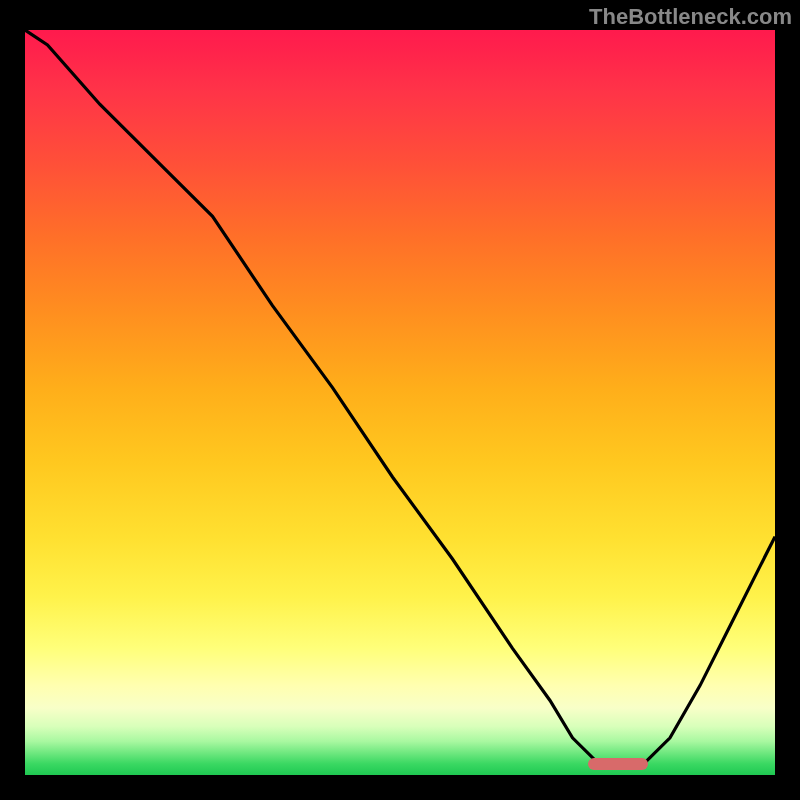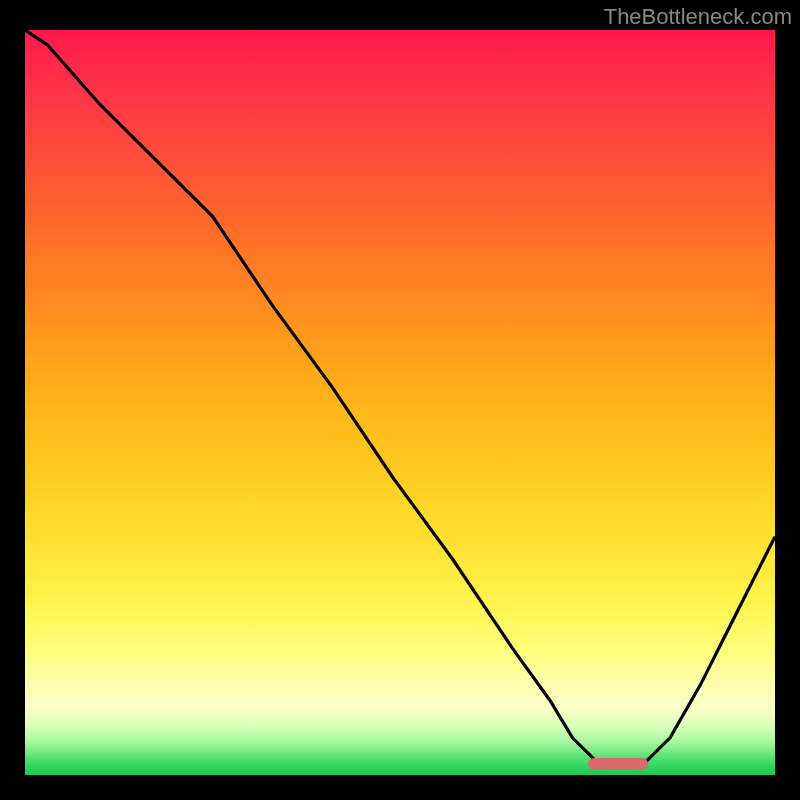--- a/index.html
+++ b/index.html
@@ -10,21 +10,21 @@
     font-family: Arial, sans-serif;
     position: relative;
     overflow: hidden;
   }
   .watermark {
     position: absolute;
     top: 4px;
     right: 8px;
     color: #888;
     font-size: 22px;
-    font-weight: normal;
+    font-weight: bold;
     z-index: 10;
   }
   .plot-area {
     position: absolute;
     left: 25px;
     top: 30px;
     width: 750px;
     height: 745px;
   }
   .gradient-bg {

